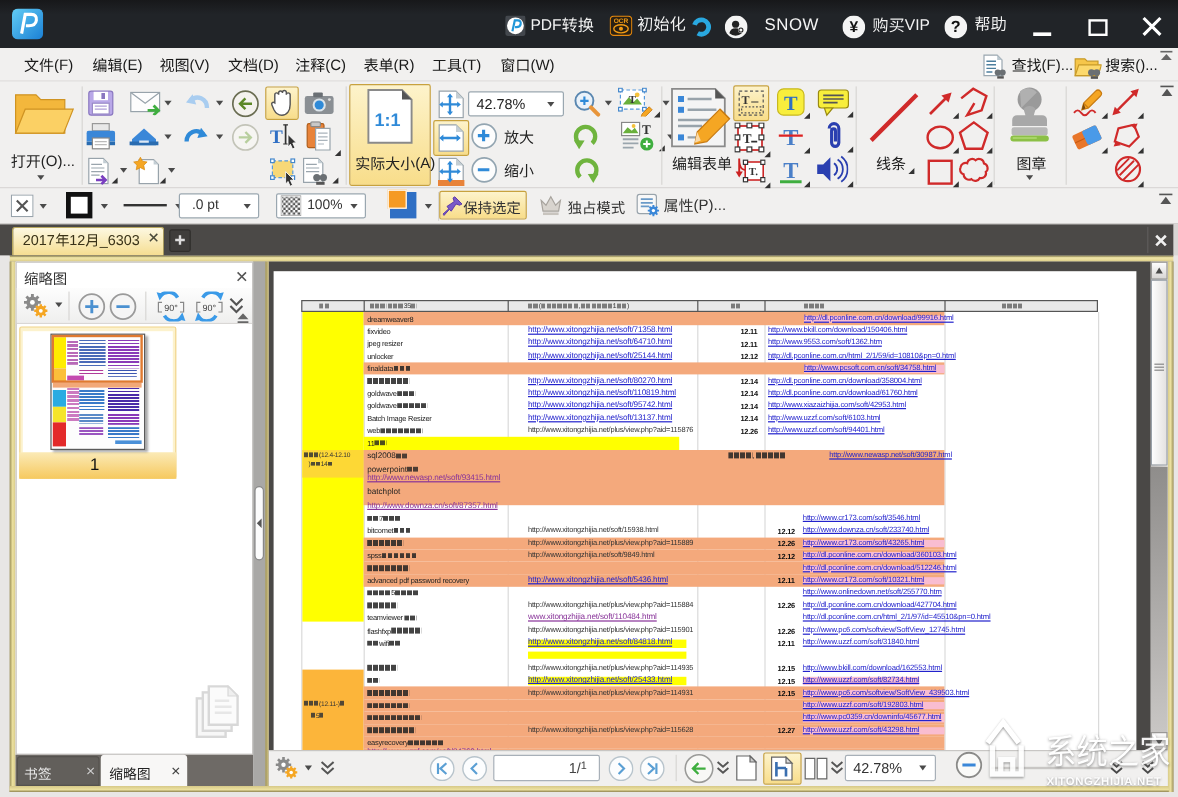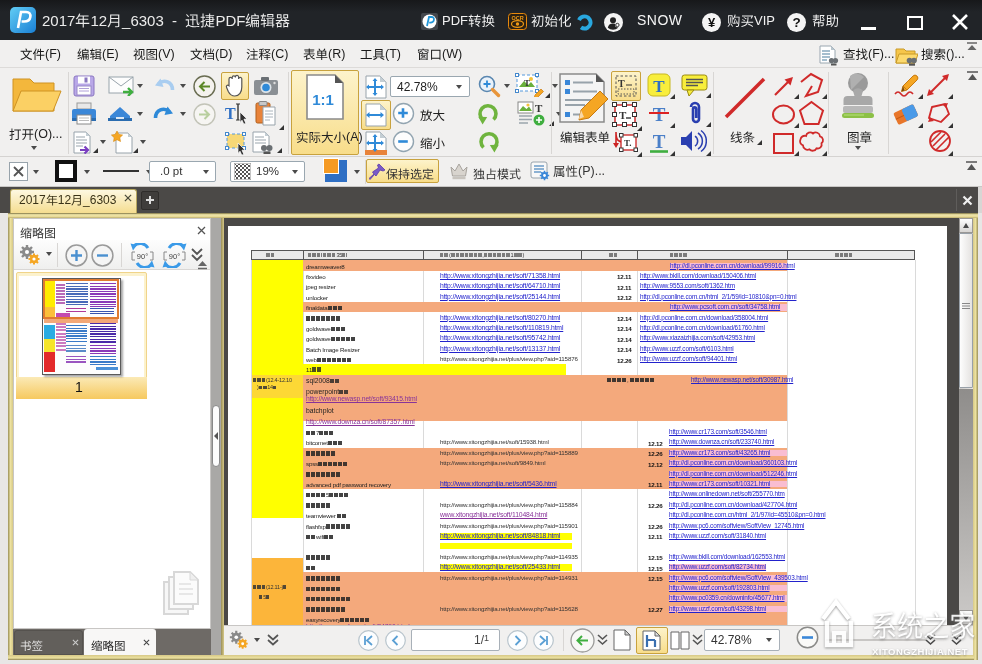--- a/index.html
+++ b/index.html
@@ -17,32 +17,20 @@
     <svg class="a" style="left:10px;top:7px" width="26" height="26" viewBox="0 0 26 26">
 <defs>
         <linearGradient id="apic" x1="0" y1="0" x2="1" y2="1">
           <stop offset="0" stop-color="#62cdf5"></stop>
           <stop offset="1" stop-color="#1a7fd4"></stop>
         </linearGradient>
       </defs>
 <rect x="0" y="0" width="26" height="26" rx="5" fill="url(#apic)"></rect>
 <path d="M8 21 L11 5 L16 5 Q21 5 20.3 10 Q19.7 14.5 14 14.5 L11.6 14.5" fill="none" stroke="#fff" stroke-width="2.6"></path>
 </svg>
-    <div class="a" style="left:42px;top:12px;color:#ececec;font-size:15px">2017<svg class="k" style="width:15.0px;height:15px;vertical-align:-2px;" viewBox="0 0 1000 1000" fill="#ececec" preserveAspectRatio="none">
-        <use href="#g5E74"></use>
-      </svg>12<svg class="k" style="width:15.0px;height:15px;vertical-align:-2px;" viewBox="0 0 1000 1000" fill="#ececec" preserveAspectRatio="none">
-        <use href="#g6708"></use>
-      </svg>_6303&nbsp;&nbsp;-&nbsp;&nbsp;<svg class="k" style="width:30.0px;height:15px;vertical-align:-2px;" viewBox="0 0 2000 1000" fill="#ececec" preserveAspectRatio="none">
-        <use href="#g8FC5"></use>
-        <use href="#g6377" x="1000"></use>
-      </svg>PDF<svg class="k" style="width:45.0px;height:15px;vertical-align:-2px;" viewBox="0 0 3000 1000" fill="#ececec" preserveAspectRatio="none">
-        <use href="#g7F16"></use>
-        <use href="#g8F91" x="1000"></use>
-        <use href="#g5668" x="2000"></use>
-      </svg></div>
     <svg class="a" style="left:421px;top:13px" width="17" height="17" viewBox="0 0 17 17">
 <rect width="17" height="17" rx="2" fill="#43474d"></rect>
       <circle cx="8.5" cy="8.5" r="7" fill="#fff"></circle>
 <path d="M6 13 L8 4 L10.5 4 Q13.3 4 12.9 7 Q12.5 9.6 9.3 9.6 L8.2 9.6" fill="none" stroke="#2196d8" stroke-width="1.8"></path>
     </svg>
     <div class="a" style="left:442px;top:13px;color:#f2f2f2;font-size:13px">PDF<svg class="k" style="width:27.0px;height:13.5px;vertical-align:-2px;" viewBox="0 0 2000 1000" fill="#f2f2f2" preserveAspectRatio="none">
         <use href="#g8F6C"></use>
         <use href="#g6362" x="1000"></use>
       </svg></div>
     <svg class="a" style="left:508px;top:13px" width="19" height="17" viewBox="0 0 19 17">
@@ -536,21 +524,21 @@
     <div class="dd" style="left:203px;top:170px"></div>
     <div class="a" style="left:230px;top:161px;width:75px;height:21px;background:#fff;border:1px solid #9aa7b0;border-radius:2px"></div>
     <svg class="a" style="left:234px;top:163px" width="17" height="17" viewBox="0 0 17 17">
 <rect width="17" height="17" fill="#fff" stroke="#888"></rect>
 <pattern id="chk" width="4" height="4" patternUnits="userSpaceOnUse">
         <rect width="2" height="2" fill="#555"></rect>
         <rect x="2" y="2" width="2" height="2" fill="#555"></rect>
       </pattern>
 <rect x="1" y="1" width="15" height="15" fill="url(#chk)"></rect>
     </svg>
-    <div class="a" style="left:256px;top:165px;font-size:11.5px;color:#333">19%</div>
+    <div class="a" style="left:256px;top:165px;font-size:11.5px;color:#333">100%</div>
     <div class="dd" style="left:292px;top:170px"></div>
     <div class="a" style="left:325px;top:160px;width:22px;height:22px;background:#2f6fc4"></div>
 <div class="a" style="left:323px;top:158px;width:16px;height:16px;background:#f59a23;border:1px solid #fff"></div>
     <div class="dd" style="left:354px;top:170px"></div>
     <div class="vsep" style="left:365px;top:160px;height:24px"></div>
     <div class="a hl" style="left:366px;top:159px;width:73px;height:24px"></div>
     <svg class="a" style="left:369px;top:162px" width="18" height="18" viewBox="0 0 18 18">
 <path d="M10 2 l6 6 -2 1 -3 -1 -4 6 -1.5 -1.5 -4.5 5 -1 -1 5 -4.5 L3.5 10 l6 -4 -1 -3z" fill="#7a5ac8" stroke="#5a3aa8" stroke-width="0.8"></path>
     </svg>
     <div class="a" style="left:386px;top:164px"><svg class="k" style="width:48.0px;height:12px;vertical-align:-2px;" viewBox="0 0 4000 1000" fill="#333" preserveAspectRatio="none">

